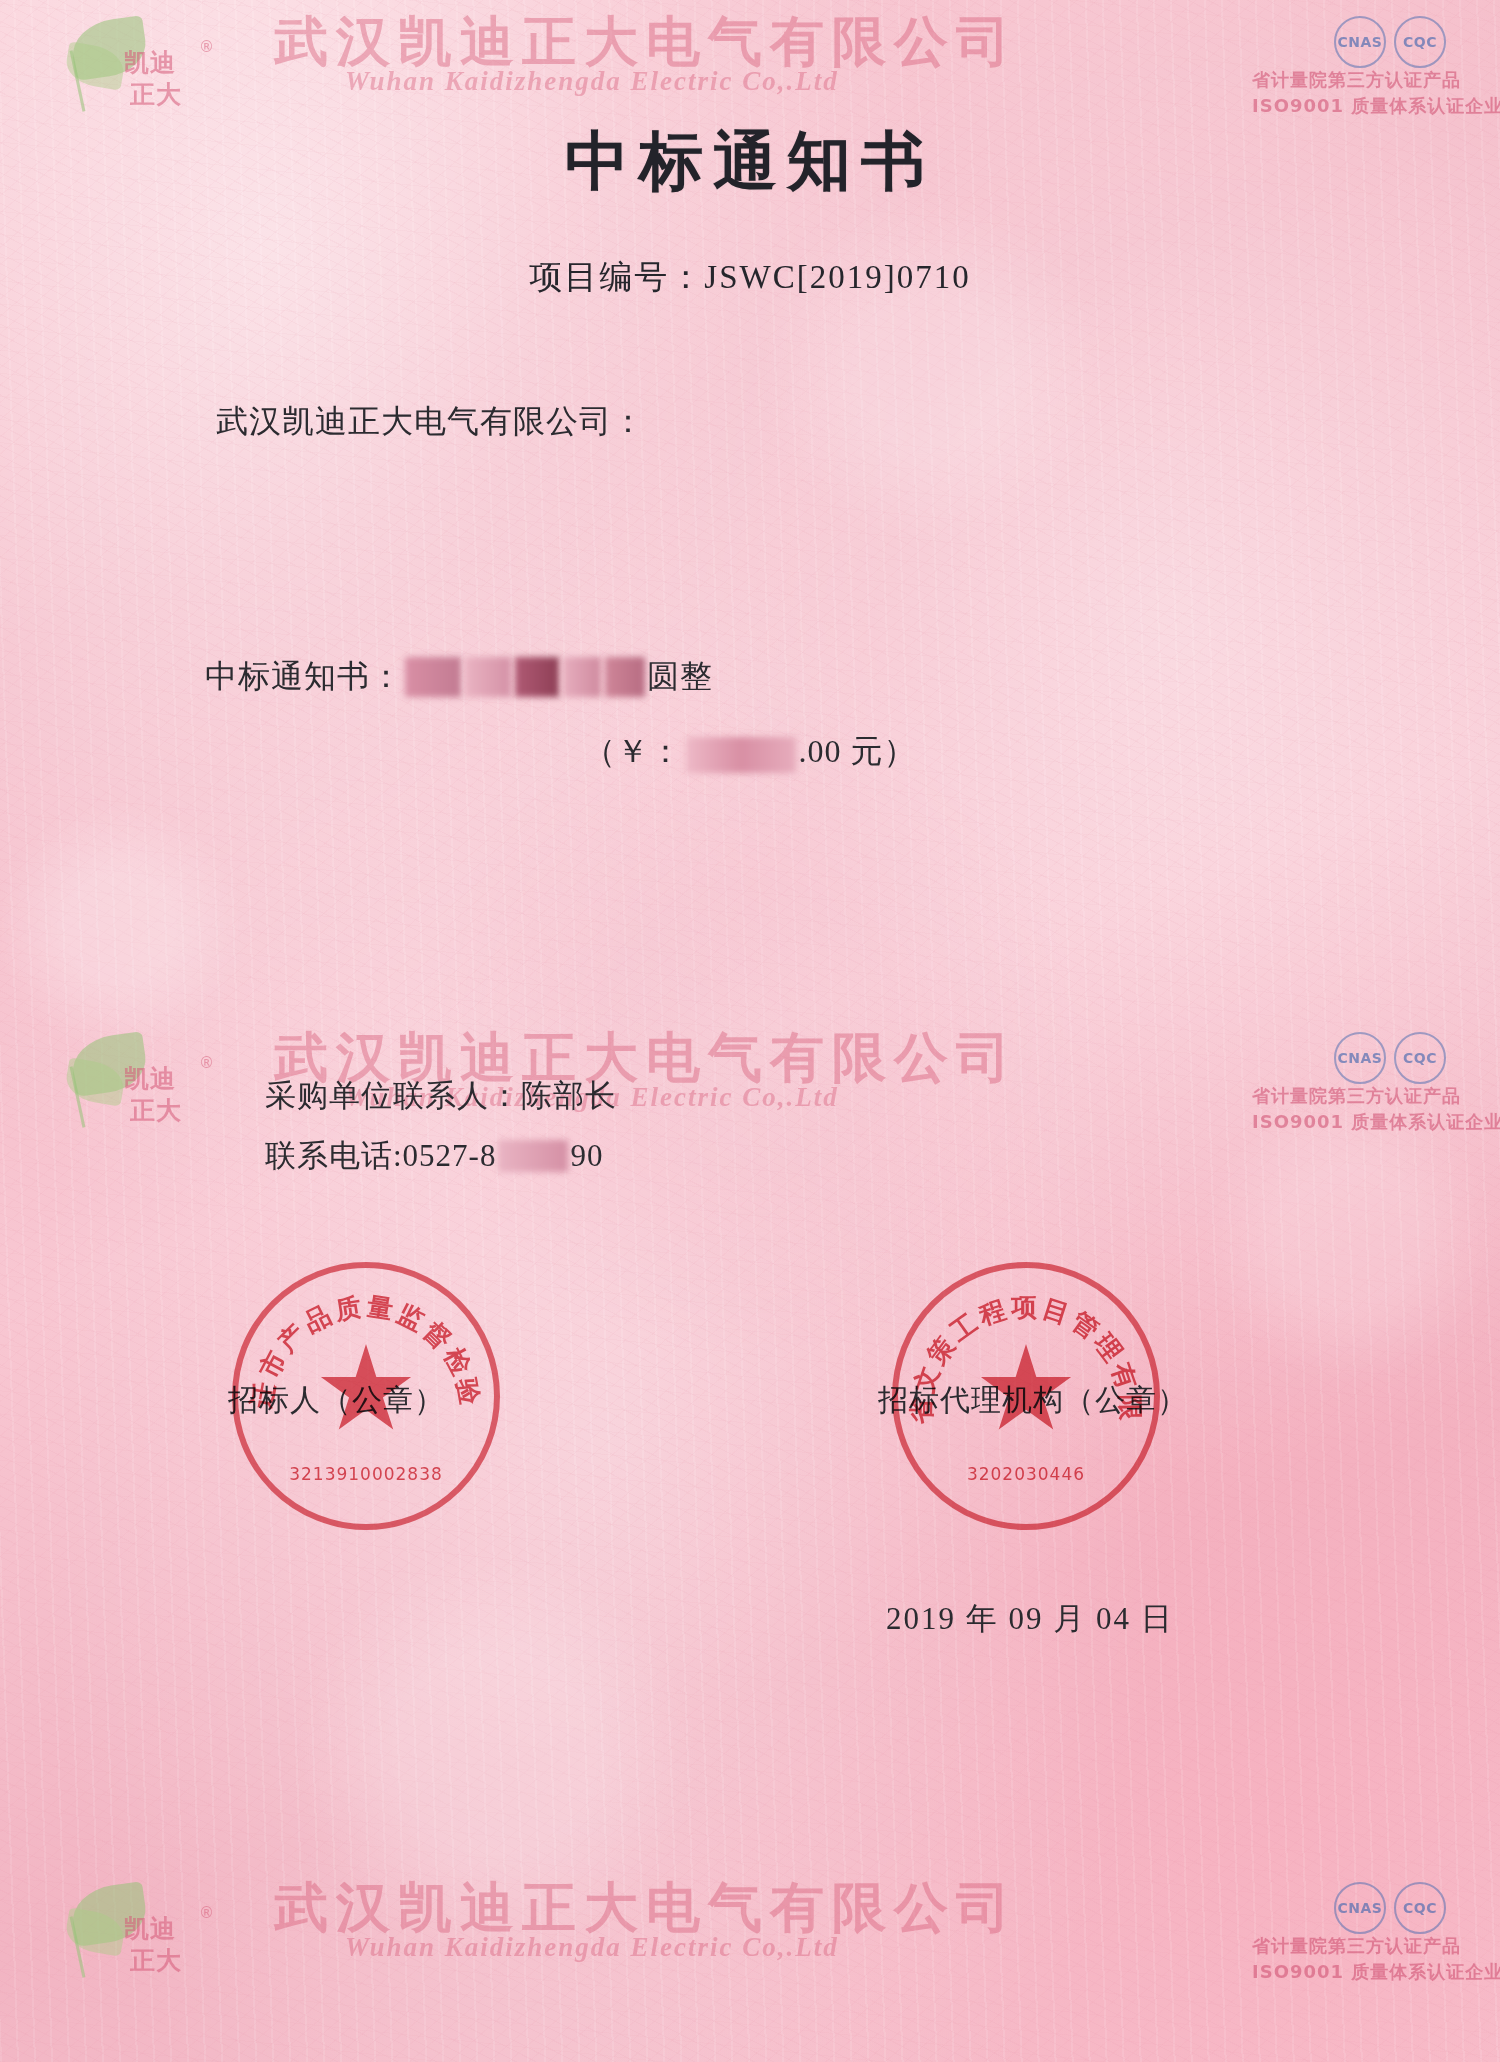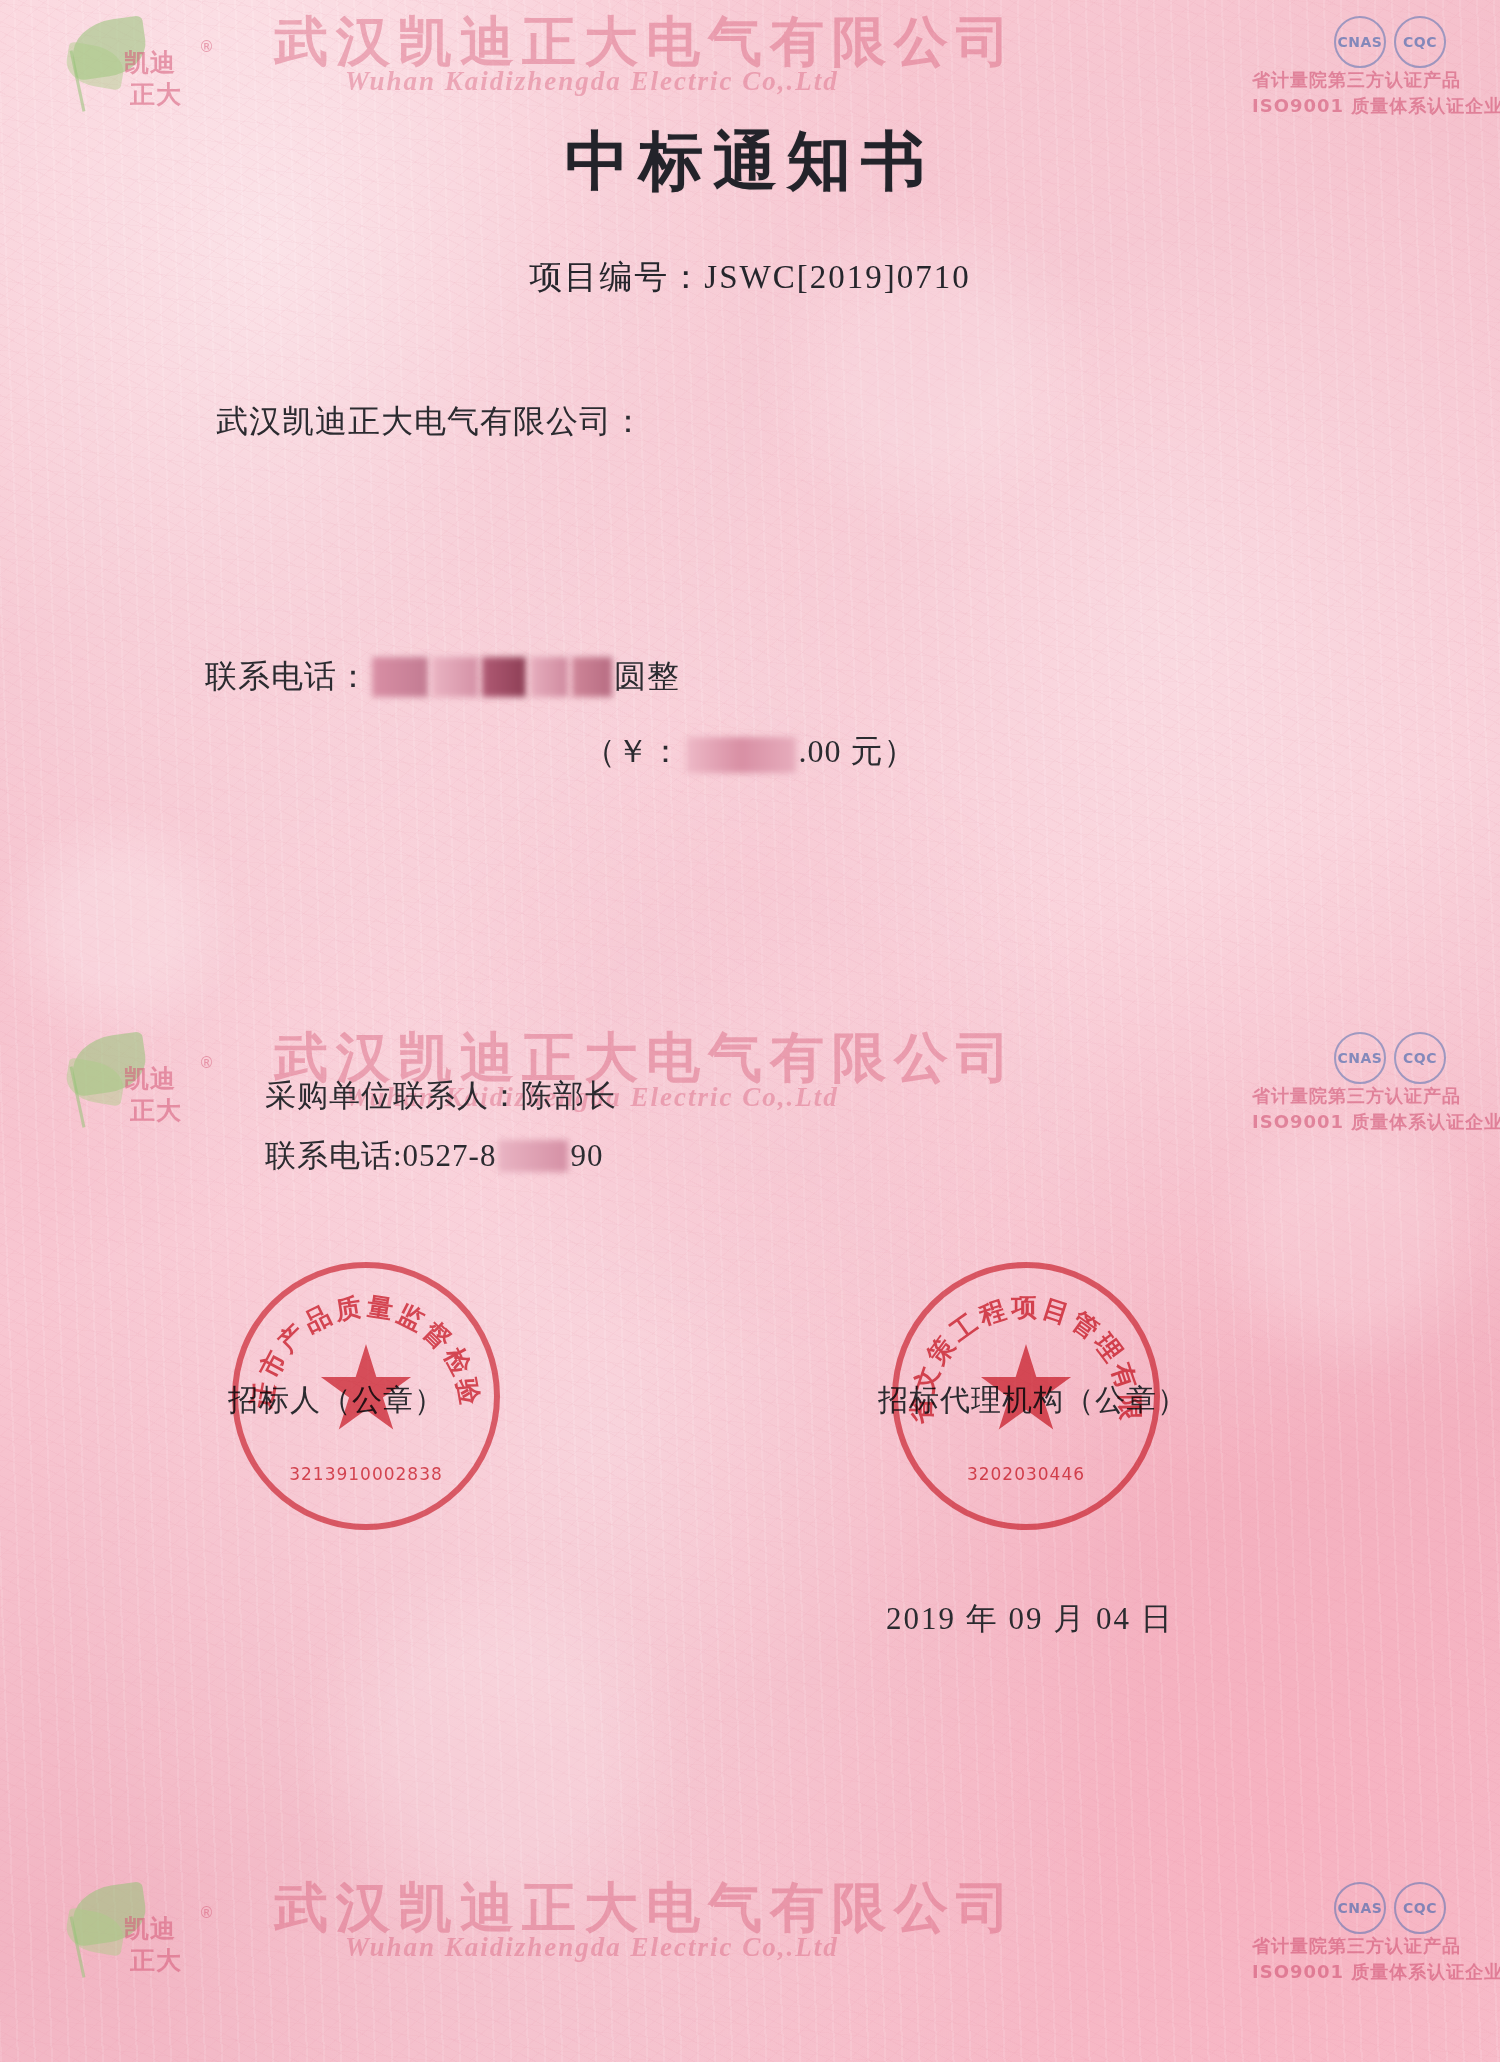--- a/index.html
+++ b/index.html
@@ -452,21 +452,21 @@
     <div class="doc-title">中标通知书</div>
 
     <div class="doc-subtitle">
       <span>项目编号：</span><span>JSWC[2019]0710</span>
     </div>
 
     <div class="addressee">武汉凯迪正大电气有限公司：</div>
 
 
     <div class="price-line">
-      <span class="price-label">联系电话：</span>
+      <span class="price-label">中标通知书：</span>
       <span class="redaction rd1"></span>
       <span class="redaction rd2"></span>
       <span class="redaction rd3"></span>
       <span class="redaction rd4"></span>
       <span class="redaction rd5"></span>
       <span class="price-tail">圆整</span>
     </div>
 
     <div class="price-numeric">
       <span>（￥：</span><span class="rd-num"></span><span>.00 元）</span>

